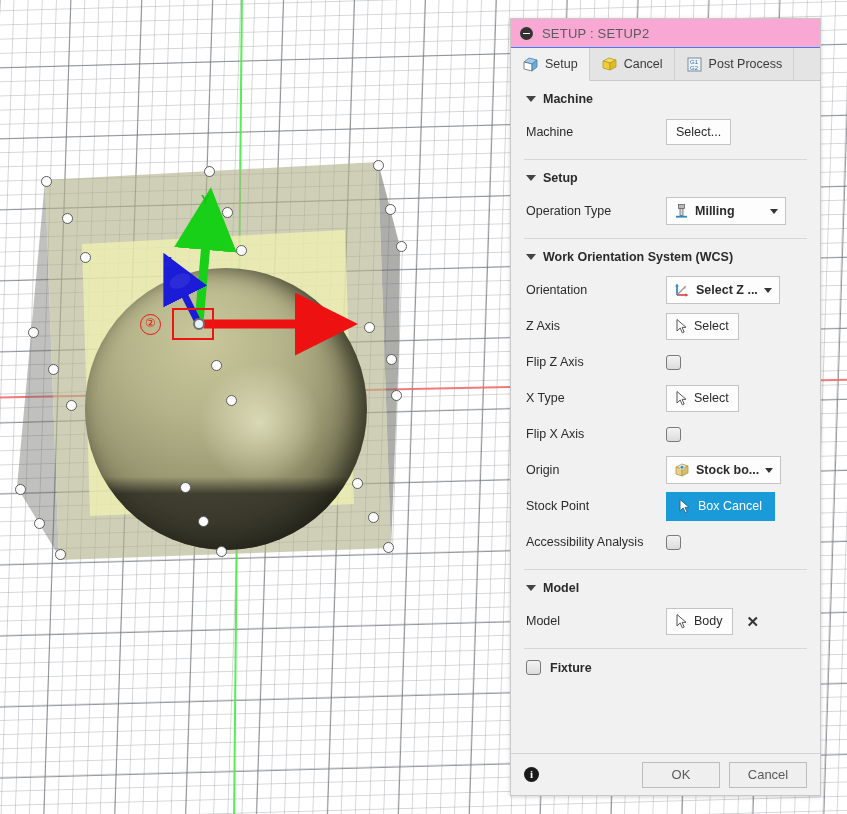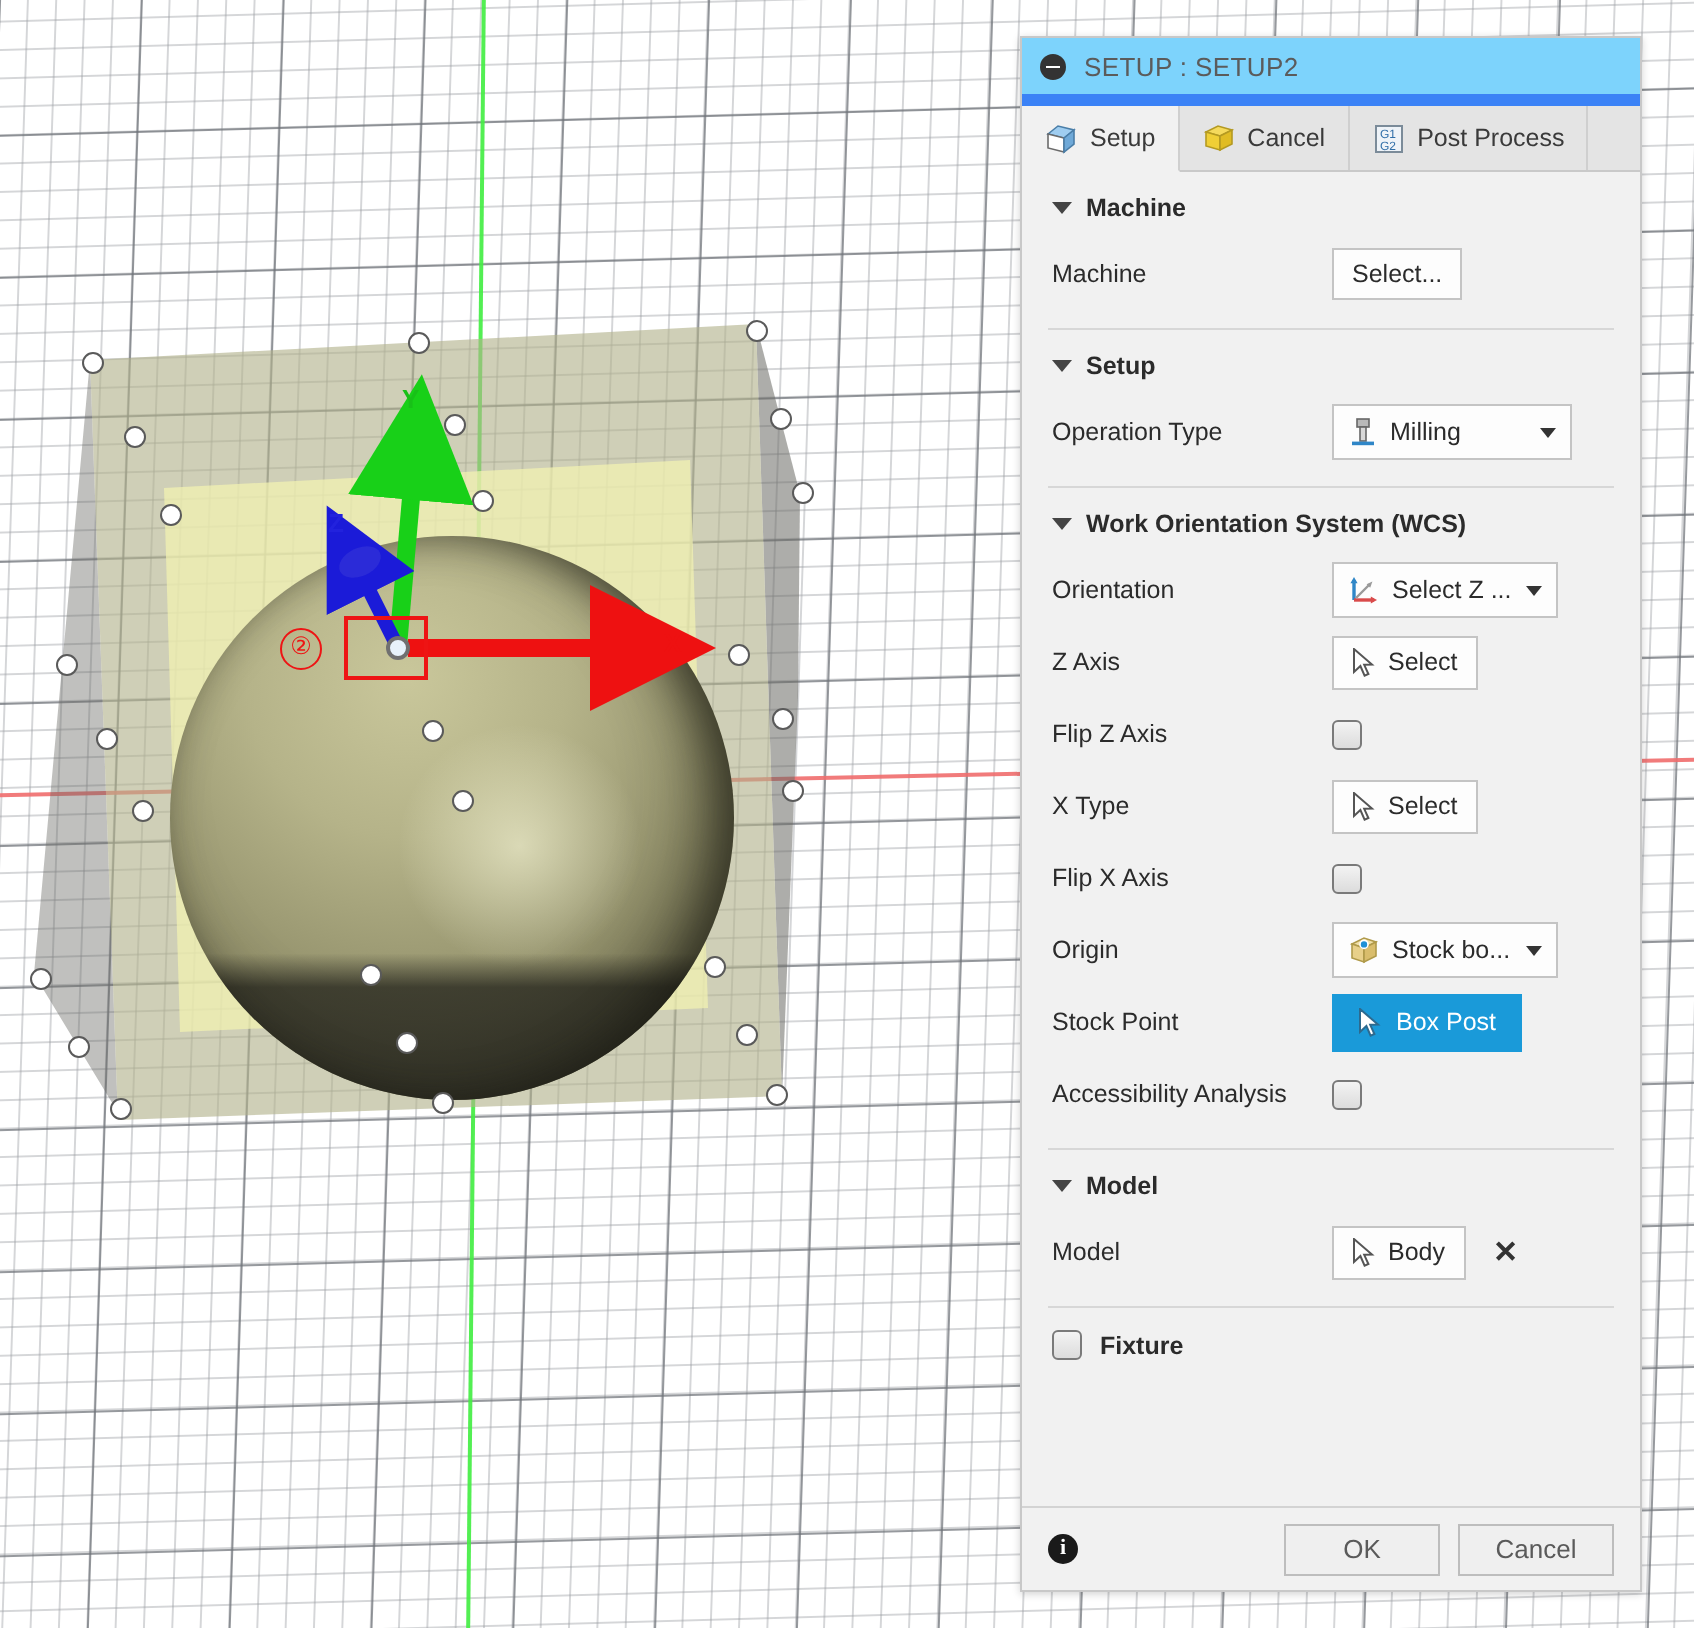--- a/index.html
+++ b/index.html
@@ -179,22 +179,22 @@
     width: 311px; height: 778px;
     background: #f1f1f1;
     border: 1px solid #c8c8c8;
     box-shadow: 0 1px 4px rgba(0,0,0,0.18);
     box-sizing: border-box;
     display: flex;
     flex-direction: column;
   }
   #panel-titlebar {
     height: 28px;
-    background: #7dd3fc;
-    border-bottom: 6px solid #3b82f6;
+    background: #f9a8d4;
+    border-bottom: 1px solid #3b82f6;
     display: flex;
     align-items: center;
     padding-left: 9px;
     flex: 0 0 auto;
   }
   #collapse-icon {
     width: 13px; height: 13px;
     border-radius: 50%;
     background: #333;
     position: relative;
@@ -294,20 +294,21 @@
     font-size: 12.5px;
     color: #2b2b2b;
     height: 28px;
     box-sizing: border-box;
     display: inline-flex;
     align-items: center;
     gap: 6px;
     padding: 0 7px;
     min-width: 113px;
     cursor: default;
+    font-weight: bold;
   }
   .dd-caret {
     margin-left: auto;
     width: 0; height: 0;
     border-left: 4.5px solid transparent;
     border-right: 4.5px solid transparent;
     border-top: 5.5px solid #333;
   }
   .btn-primary {
     background: #1a9ad9;
@@ -586,21 +587,21 @@
           <span class="dd-caret"></span>
         </div>
       </div>
 
       <div class="row">
         <div class="row-label">Stock Point</div>
         <button class="btn-primary">
           <svg class="cursor-ico" viewBox="0 0 13 15">
             <polygon points="1,0.5 1,12 4.2,9 6.3,13.8 8.2,13 6.1,8.4 10,8.3" fill="#ffffff" stroke="#2d6a8f" stroke-width="1"></polygon>
           </svg>
-          <span>Box Post</span>
+          <span>Box Cancel</span>
         </button>
       </div>
 
       <div class="row">
         <div class="row-label">Accessibility Analysis</div>
         <div class="checkbox"></div>
       </div>
 
       <div class="hr"></div>
 

